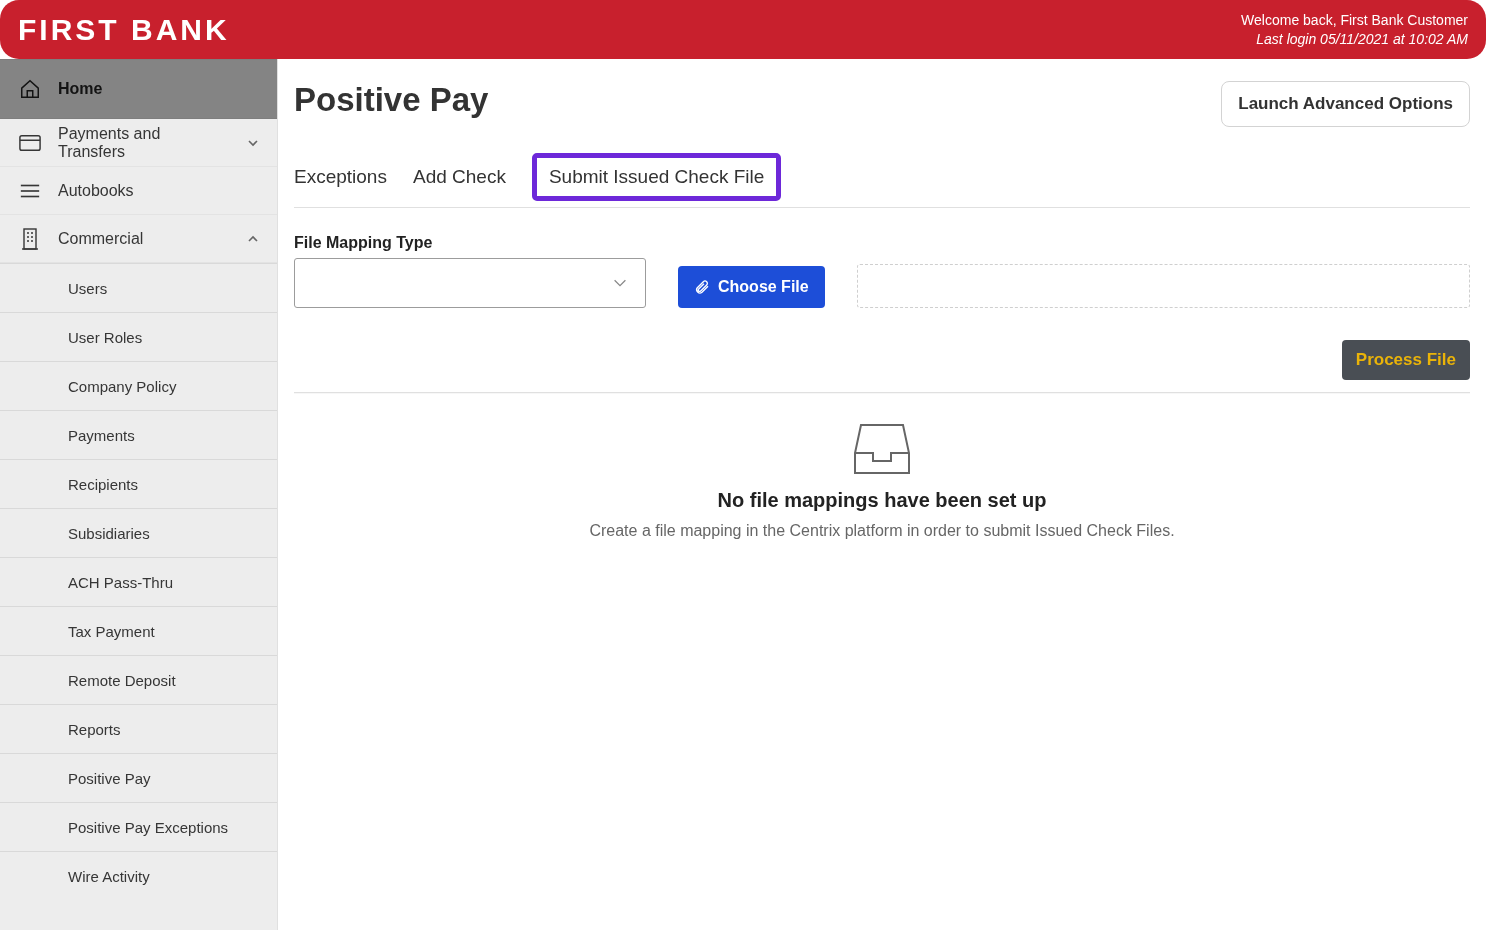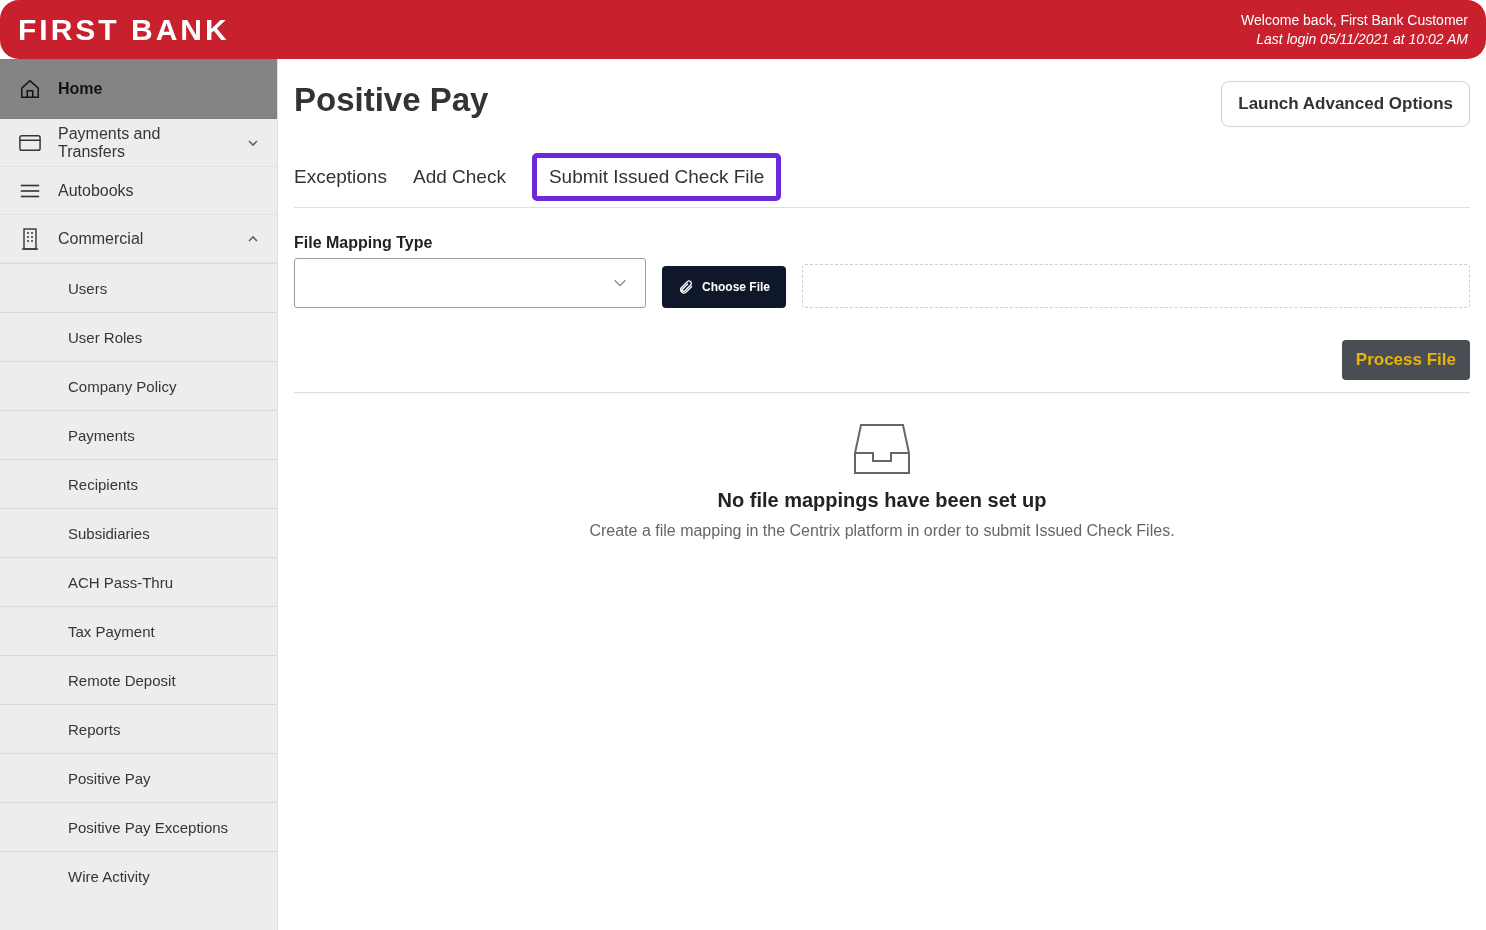--- a/index.html
+++ b/index.html
@@ -125,21 +125,21 @@
   border: 5px solid #6d28d9;
   border-radius: 5px;
   padding: 8px 12px 8px 12px;
   margin-bottom: 6px;
   color: #333;
 }
 .form-row {
   margin-top: 26px;
   display: flex;
   align-items: flex-end;
-  gap: 16px;
+  gap: 32px;
 }
 .field-label {
   font-size: 16px;
   font-weight: 600;
   color: #222;
   margin-bottom: 6px;
 }
 .select-box {
   width: 352px;
   height: 50px;
@@ -151,26 +151,26 @@
   justify-content: flex-end;
   padding: 0 16px;
   cursor: pointer;
   color: #888;
 }
 .chev-down {
   width: 18px; height: 18px;
 }
 .choose-btn {
   height: 42px;
-  background: #0f172a;
+  background: #1d4ed8;
   color: #ffffff;
   border: none;
   border-radius: 4px;
   padding: 16px 16px;
-  font-size: 12px;
+  font-size: 16px;
   font-weight: 600;
   display: inline-flex;
   align-items: center;
   gap: 8px;
   cursor: pointer;
 }
 .file-zone {
   flex: 1;
   height: 44px;
   border: 1px dashed #cfcfcf;

